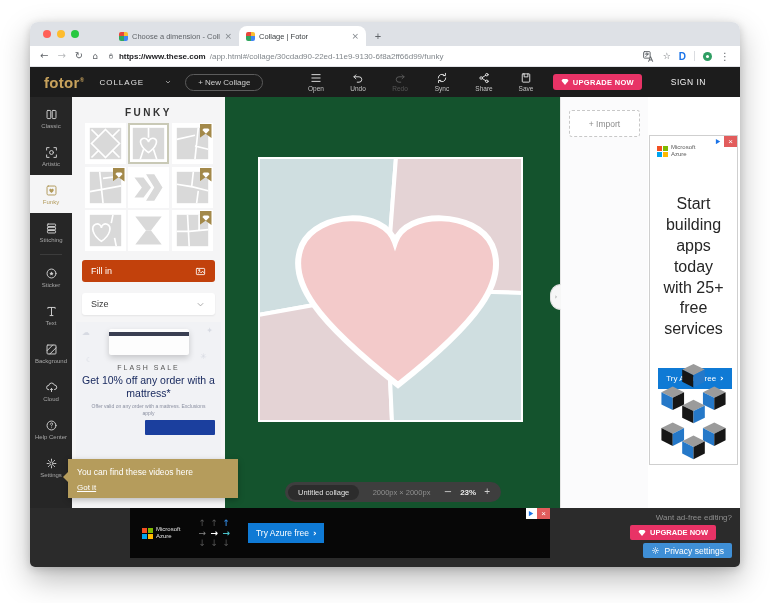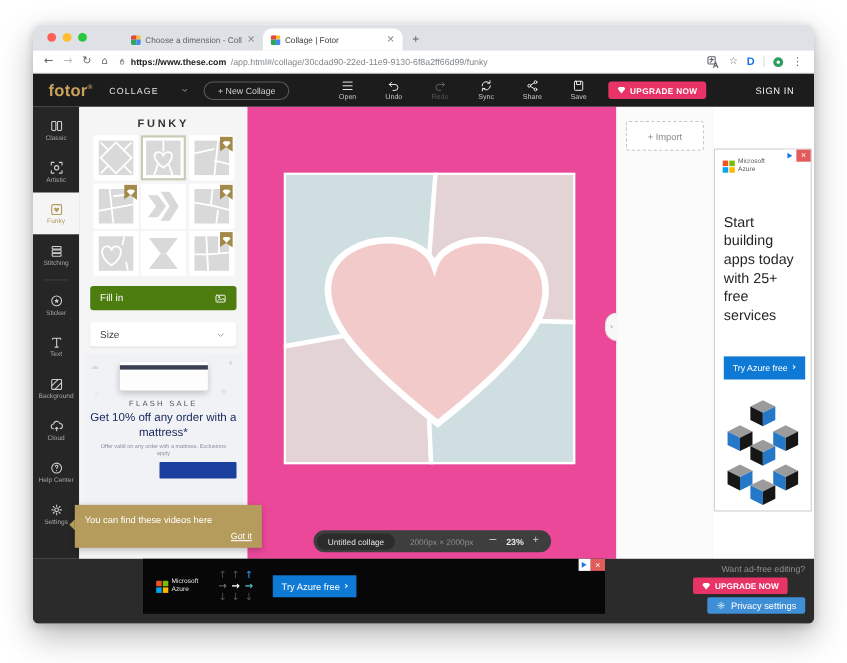--- a/index.html
+++ b/index.html
@@ -43,21 +43,21 @@
 .cat{display:flex;align-items:center;gap:20px;color:#e3e3e3;font-size:8px;letter-spacing:1px;margin-left:15px}
 .cat .icon svg{width:8px;height:8px}
 .newcollage{margin-left:13px;border:1px solid #5c5c5c;border-radius:10px;color:#cfcfcf;font-size:8px;padding:3px 12px}
 .tools{position:absolute;left:272px;top:0;height:100%;display:flex;align-items:center;gap:14px}
 .tool{width:28px;display:flex;flex-direction:column;align-items:center;color:#ececec}
 .tool .icon svg{width:12px;height:12px}
 .tool-label{font-size:6.5px;color:#c3c3c3;margin-top:1px}
 .tool.disabled{opacity:.32}
 .upgrade-btn{position:absolute;right:98px;top:7px;height:16px;background:#e83366;color:#fff;font-size:7.5px;font-weight:bold;border-radius:3px;padding:0 8px;display:flex;align-items:center;gap:4px;letter-spacing:.3px}
 .upgrade-btn .icon svg{width:8px;height:8px}
-.signin{position:absolute;right:18px;color:#f2f2f2;font-size:8.5px;letter-spacing:.5px}
+.signin{position:absolute;right:34px;color:#f2f2f2;font-size:8.5px;letter-spacing:.5px}
 .appbody{position:absolute;top:30px;left:0;right:0;bottom:59px;display:flex}
 
 .rail{width:42px;background:#262626;display:flex;flex-direction:column;padding-top:2px;flex:none}
 .rail-item{height:38px;display:flex;flex-direction:column;align-items:center;justify-content:center;gap:2px;color:#cfcfcf}
 .rail-item .icon svg{width:13px;height:13px}
 .rail-label{font-size:6px;color:#a6a6a6}
 .rail-item.active{background:#f5f5f6;color:#b29a5b}
 .rail-item.active .rail-label{color:#b29a5b}
 .rail-divider{height:1px;background:#3c3c3c;margin:3px 10px}
 
@@ -65,37 +65,37 @@
 .ptitle{text-align:center;font-size:10px;font-weight:bold;letter-spacing:2.5px;color:#333;margin-top:10px}
 .lgrid{display:grid;grid-template-columns:repeat(3,41px);gap:2.5px;justify-content:center;margin-top:5px}
 .tile{width:41px;height:41px;background:#fff;position:relative;border:2px solid transparent}
 .tile svg{position:absolute;inset:1px;width:33px;height:33px;margin:auto}
 .tile.selected{border-color:#c9c9b6}
 .pbadge{position:absolute;top:-1px;right:-1px;width:12px;height:14px;background:#a3894a;clip-path:polygon(0 0,100% 0,100% 100%,50% 70%,0 100%);display:flex;justify-content:center;padding-top:3px}
 .pbadge svg{width:8px;height:6px}
 .pbtn{margin:9px 10px 0;height:22px;border-radius:3px;display:flex;align-items:center;padding:0 9px;font-size:9px}
 .pbtn .icon{margin-left:auto}
 .pbtn .icon svg{width:11px;height:11px}
-.fill{background:#4d7c0f;color:#fff;margin-top:9px}
+.fill{background:#c2410c;color:#fff;margin-top:9px}
 .sizebox{background:#fff;color:#3a3a3a;box-shadow:0 1px 2px rgba(0,0,0,.07);margin-top:11px}
 .sizebox .icon{color:#9a9a9a}
 .ctex{background:#a98c4b;color:#fff;height:24px;margin-top:10px}
 
 .casper{margin:7px 4px 0;height:150px;background:#f1f2f5;text-align:center;position:relative;overflow:hidden}
 .doodle{position:absolute;color:#d7dae2;font-size:8px}
 .d1{left:6px;top:6px}.d2{right:8px;top:4px}.d3{left:10px;top:34px;font-size:7px}.d4{right:14px;top:30px}
 .casper-brand{color:#1b2d5b;font-weight:bold;font-size:13px;padding-top:10px;letter-spacing:.5px}
 .mattress{width:80px;height:26px;margin:7px auto 0;background:#fdfdfd;border-radius:2px;position:relative;box-shadow:0 3px 6px rgba(0,0,0,.18)}
 .m-top{position:absolute;top:3px;left:0;right:0;height:4px;background:#3a3f52}
 .flash{font-size:7px;letter-spacing:2px;color:#555;margin-top:9px}
 .casper-head{font-size:10.5px;font-weight:normal;color:#15265c;margin:3px 6px 0;line-height:1.25}
 .fineprint{font-size:5px;color:#8a8fa0;margin-top:3px;padding:0 14px;line-height:1.4}
 .casper-btn{width:70px;height:15px;background:#1b3f9e;border-radius:1px;margin:3px 6px 0 auto}
 
-.workspace{flex:1;position:relative;background:#ec4899}
+.workspace{flex:1;position:relative;background:#14532d}
 .canvas{position:absolute;left:33px;top:60px;width:265px;height:265px}
 .canvas svg{width:265px;height:265px;display:block}
 .statusbar{position:absolute;left:60px;bottom:6px;width:216px;height:20px;background:#3e3e3e;border-radius:10px;display:flex;align-items:center;gap:8px;padding:0 11px 0 3px}
 .sname{background:#2c2c2c;border-radius:8px;height:15px;display:flex;align-items:center;padding:0 10px;color:#e0e0e0;font-size:7.5px;white-space:nowrap}
 .sdims{color:#8f8f8f;font-size:7.5px;flex:1;text-align:center;white-space:nowrap}
 .szoom-btn{color:#d0d0d0;font-size:10px;line-height:1}
 .szoom{color:#ececec;font-size:8px;font-weight:bold}
 
 .ipanel{width:88px;background:#fbfbfc;border-left:1px solid #e6e6e6;flex:none;position:relative}
 .import-btn{margin:13px 8px 0;height:27px;border:1px dashed #c8c8c8;border-radius:3px;display:flex;align-items:center;justify-content:center;color:#8b8b8b;font-size:8.5px;background:#fff}
@@ -106,42 +106,42 @@
 .adcol{width:92px;background:#fff;flex:none;position:relative}
 .sidead{position:absolute;left:1px;top:38px;width:89px;height:330px;background:#fff;border:1px solid #cfcfcf}
 .ad-close{position:absolute;top:0;right:0;width:13px;height:11px;background:#e25c5c;color:#fff;font-size:8px;display:flex;align-items:center;justify-content:center;line-height:1}
 .ad-choices{position:absolute;top:0;right:13px;width:11px;height:11px;background:#fff;display:flex;align-items:center;justify-content:center}
 .ad-choices svg{width:7px;height:7px}
 .mslogo{display:flex;gap:3px;align-items:center;margin:8px 0 0 7px}
 .msquares{display:grid;grid-template-columns:5px 5px;gap:1px}
 .msquares i{width:5px;height:5px;display:block}
 .mq1{background:#f25022}.mq2{background:#7fba00}.mq3{background:#00a4ef}.mq4{background:#ffb900}
 .ms-name{font-size:6px;color:#5a5a5a;line-height:1.2;text-align:left}
-.sidead-head{font-size:13px;color:#262626;margin:36px 8px 0;line-height:1.3;text-align:left}
+.sidead-head{font-size:16px;color:#262626;margin:36px 8px 0;line-height:1.3;text-align:center}
 .sidead-cta{margin:28px 0 0 8px;width:74px;height:21px;background:#0f7ad5;color:#fff;font-size:8px;display:flex;align-items:center;justify-content:center;gap:4px}
 .cta-arrow{font-size:9px;font-weight:bold}
 .cubes{position:absolute;bottom:2px;left:0;width:87px;height:100px}
 .cubes svg{width:87px;height:100px}
 
 .appfoot{position:absolute;left:0;right:0;bottom:0;height:59px;background:#2b2b2b}
 .botad{position:absolute;left:100px;top:0;width:420px;height:50px;background:#070707;display:flex;align-items:center;color:#fff}
 .botad .mslogo{margin:0 0 0 12px}
 .botad .ms-name{color:#e2e2e2}
 .arrows{margin-left:16px;display:grid;grid-template-columns:repeat(3,12px);row-gap:0;justify-items:center;font-size:9px;line-height:10px;flex:none}
 .botad-head{font-size:10.5px;font-weight:bold;margin-left:18px;line-height:1.4;text-align:left}
 .botad-cta{margin-left:16px;width:76px;height:20px;background:#0f7ad5;display:flex;align-items:center;justify-content:center;font-size:8.5px;gap:4px;flex:none}
 .wantline{position:absolute;right:8px;top:5px;color:#8f8f8f;font-size:8px}
 .f-upgrade{position:absolute;right:24px;top:17px;height:15px;background:#e83366;color:#fff;font-size:7.5px;font-weight:bold;border-radius:2px;padding:0 8px;display:flex;align-items:center;gap:4px}
 .f-upgrade .icon svg{width:8px;height:8px}
 .f-privacy{position:absolute;right:8px;top:35px;height:15px;background:#3f8fd6;color:#fff;font-size:8.5px;border-radius:2px;padding:0 8px;display:flex;align-items:center;gap:4px}
 .f-privacy .icon svg{width:9px;height:9px}
 
 .tooltip{position:absolute;left:38px;top:392px;width:170px;background:#b59c5c;color:#fff;font-size:8.5px;padding:8px 9px 6px;z-index:30;box-shadow:0 2px 6px rgba(0,0,0,.25)}
 .tooltip:after{content:"";position:absolute;left:-5px;top:13px;border-top:5px solid transparent;border-bottom:5px solid transparent;border-right:5px solid #b59c5c}
-.gotit{display:block;text-align:right;text-decoration:underline;font-size:8px;margin-top:6px;color:#fff}
+.gotit{display:block;text-decoration:underline;font-size:8px;margin-top:6px;color:#fff}
 </style>
 </head>
 <body>
 
 <div class="window">
 
   <div class="tabbar">
     <div class="lights">
       <span class="light l-red"></span>
       <span class="light l-yellow"></span>

